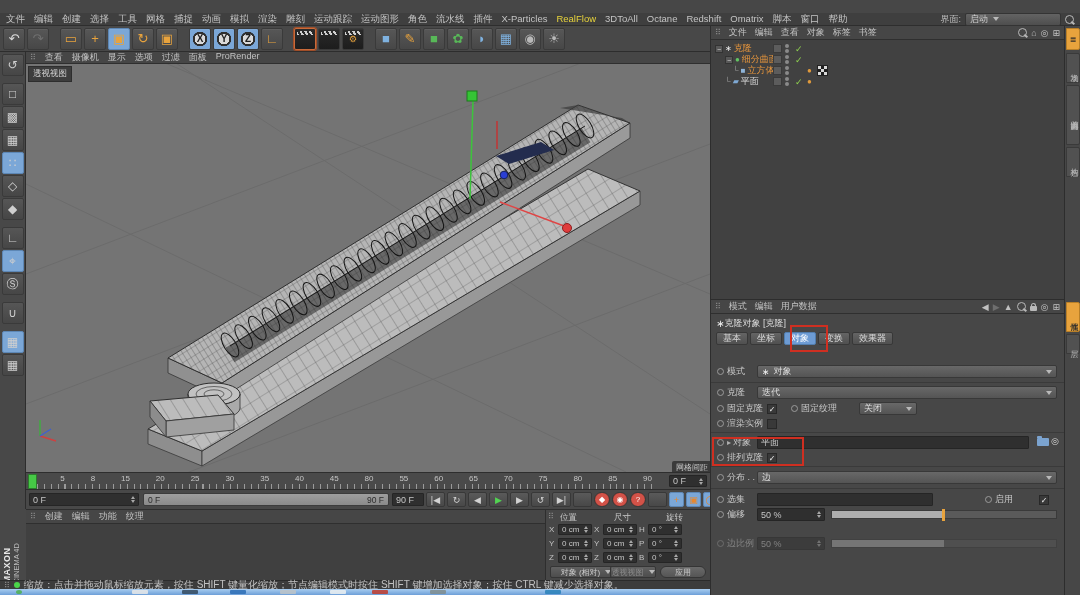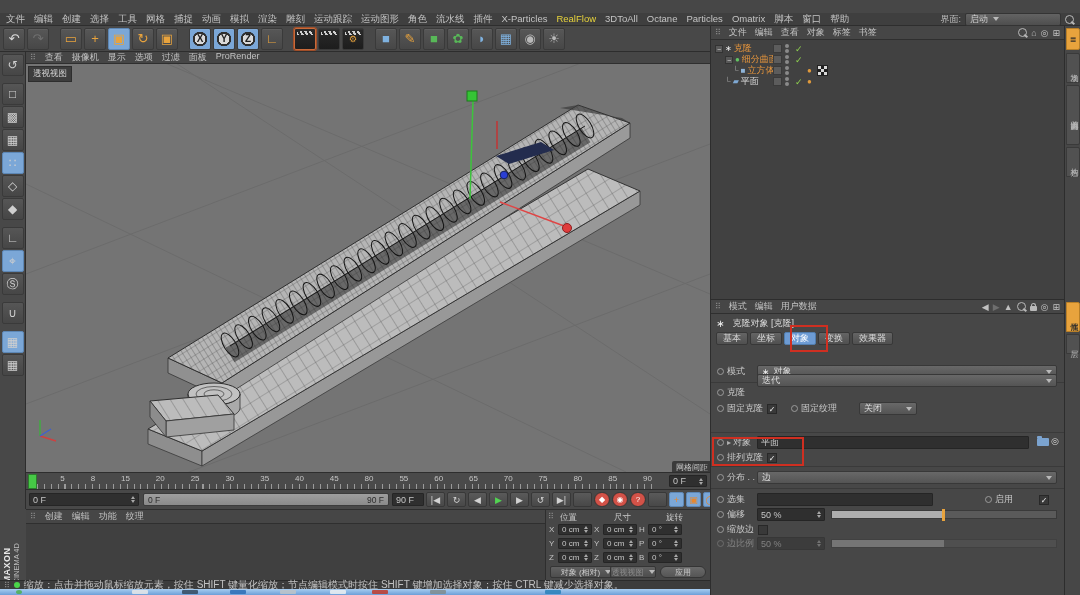--- a/index.html
+++ b/index.html
@@ -157,21 +157,21 @@
         <span class="mi">雕刻</span>
         <span class="mi">运动跟踪</span>
         <span class="mi">运动图形</span>
         <span class="mi">角色</span>
         <span class="mi">流水线</span>
         <span class="mi">插件</span>
         <span class="mi">X-Particles</span>
         <span class="mi hl">RealFlow</span>
         <span class="mi">3DToAll</span>
         <span class="mi">Octane</span>
-        <span class="mi">Particles</span>
+        <span class="mi">Redshift</span>
         <span class="mi">Omatrix</span>
         <span class="mi">脚本</span>
         <span class="mi">窗口</span>
         <span class="mi">帮助</span>
       </span>
     <span id="menubar-right">
       <span style="font-size:9px;color:#bdbdbd">界面:</span>
       <span class="ddchip" style="width:86px">
         <span>启动</span>
           <span class="tri-dn"></span>
@@ -638,21 +638,21 @@
         <span class="icn-mag"></span>
         <span class="icn-lock"></span>
         <span>◎</span>
         <span>⊞</span>
       </span>
     </div>
     <div id="attrbody">
 
       <div class="arow" style="top:3px">
         <span style="margin-left:5px;color:#f2f2f2;font-size:10px">∗</span>
-        <span class="albl" style="margin-left:8px;color:#dedede">克隆对象 [克隆]</span>
+        <span class="albl" style="margin-left:0;color:#dedede">克隆对象 [克隆]</span>
       </div>
 
       <div class="atabs">
           <span class="atab">基本</span>
           <span class="atab">坐标</span>
           <span class="atab act">对象</span>
           <span class="atab">变换</span>
           <span class="atab">效果器</span>
         </div>
 
@@ -665,37 +665,42 @@
         <span style="color:#f0f0f0;font-size:9px;margin-right:4px">∗</span>
         <span>对象</span>
           <span class="tri-dn" style="margin-left:auto"></span>
       </div>
       <div class="divl" style="top:68px"></div>
 
       <div class="arow" style="top:72px">
         <span class="ad"></span>
         <span class="albl">克隆</span>
       </div>
-      <div class="dd" style="left:46px;top:60px;width:300px">
+      <div class="dd" style="left:46px;top:72px;width:300px">
         <span>迭代</span>
           <span class="tri-dn" style="margin-left:auto"></span>
       </div>
 
       <div class="arow" style="top:88px">
         <span class="ad"></span>
         <span class="albl">固定克隆</span>
         <span class="cb">✓</span>
         <span class="ad" style="margin-left:14px"></span>
         <span class="albl">固定纹理</span>
       </div>
       <div class="dd" style="left:148px;top:88px;width:58px">
         <span>关闭</span>
           <span class="tri-dn" style="margin-left:auto"></span>
       </div>
 
+      <div class="arow" style="top:103px">
+        <span class="ad"></span>
+        <span class="albl">渲染实例</span>
+        <span class="cb"></span>
+      </div>
       <div class="divl" style="top:118px"></div>
 
       <div class="arow" style="top:122px">
         <span class="ad"></span>
         <span style="color:#b0b0b0;font-size:8px">▸</span>
         <span class="albl" style="margin-left:2px">对象</span>
       </div>
       <div class="fld" style="position:absolute;left:46px;top:122px;width:272px;height:13px">
         <span>平面</span>
       </div>
@@ -739,25 +744,20 @@
         <span class="spin">
             <i class="ar-up"></i>
             <i class="ar-dn"></i>
           </span>
       </div>
       <div class="slider" style="left:120px;top:196px;width:226px">
         <div class="fill" style="width:49%"></div>
           <div class="hnd" style="left:49%"></div>
       </div>
 
-      <div class="arow" style="top:209px">
-        <span class="ad"></span>
-        <span class="albl">缩放边</span>
-        <span class="cb"></span>
-      </div>
 
       <div class="dis">
         <div class="arow" style="top:223px">
           <span class="ad"></span>
           <span class="albl">边比例</span>
         </div>
         <div class="fld" style="position:absolute;left:46px;top:223px;width:68px;height:13px">
           <span>50 %</span>
           <span class="spin">
               <i class="ar-up"></i>

